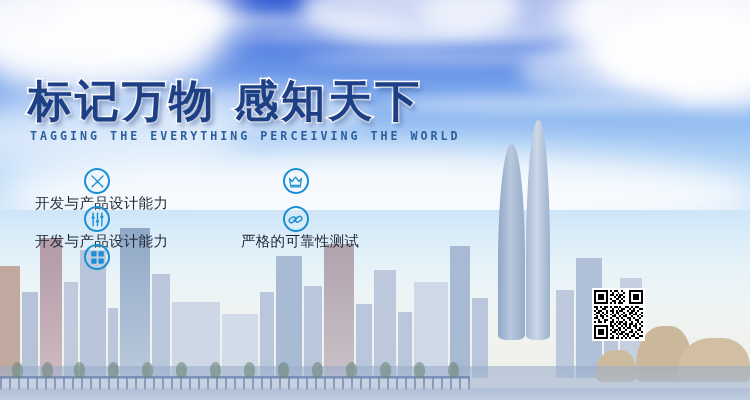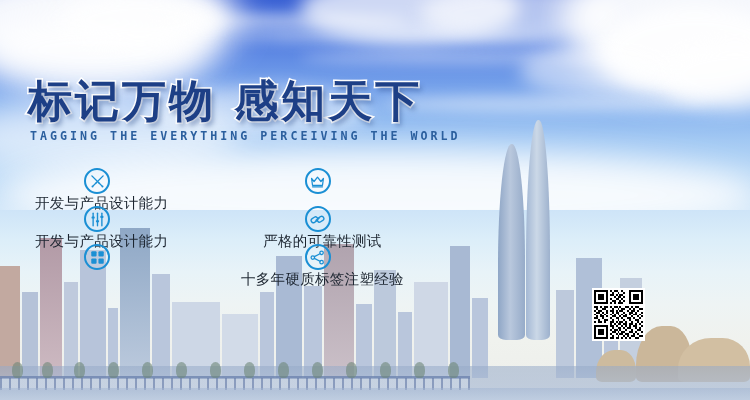--- a/index.html
+++ b/index.html
@@ -218,32 +218,20 @@
         <span class="ficon">
           <svg width="15" height="15" viewBox="0 0 24 24" fill="none" stroke="#1a8fd4" stroke-width="2.2" stroke-linecap="round">
             <rect x="1.6" y="9" width="11" height="7" rx="3.5" transform="rotate(-32 7 12.5)"></rect>
             <rect x="11.4" y="8" width="11" height="7" rx="3.5" transform="rotate(-32 17 11.5)"></rect>
             <path d="M9.5 13.5 L14.5 10"></path>
           </svg>
         </span>
         <span class="flabel">严格的可靠性测试</span>
       </div>
 
-      <div class="fitem">
-        <span class="ficon">
-          <svg width="15" height="15" viewBox="0 0 24 24" fill="none" stroke="#1a8fd4" stroke-width="2">
-            <circle cx="18.5" cy="4.5" r="2.8"></circle>
-            <circle cx="4.5" cy="12" r="2.8"></circle>
-            <circle cx="18.5" cy="19.5" r="2.8"></circle>
-            <path d="M7 10.6 L16 6" stroke-linecap="round"></path>
-            <path d="M7 13.4 L16 18" stroke-linecap="round"></path>
-          </svg>
-        </span>
-        <span class="flabel">十多年硬质标签注塑经验</span>
-      </div>
 
     </div>
   </div>
 
   <div class="qr">
     <svg viewBox="0 0 25 25" shape-rendering="crispEdges">
       <rect width="25" height="25" fill="#fff"></rect>
       <g fill="#000">
         <rect x="0" y="0" width="7" height="1"></rect>
           <rect x="0" y="6" width="7" height="1"></rect>

